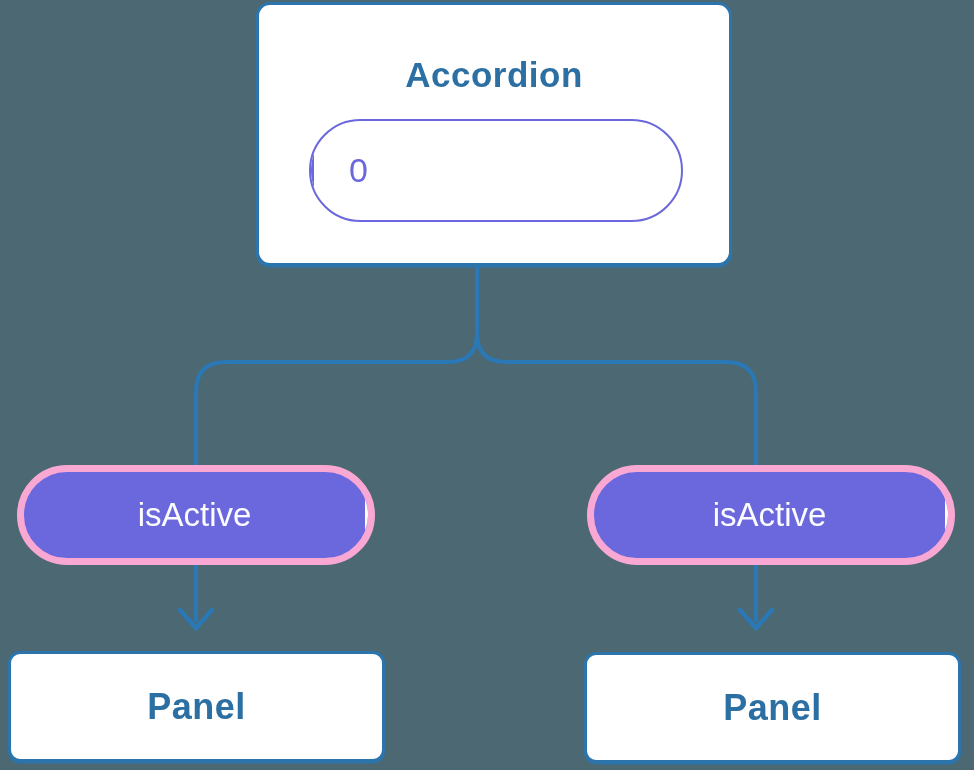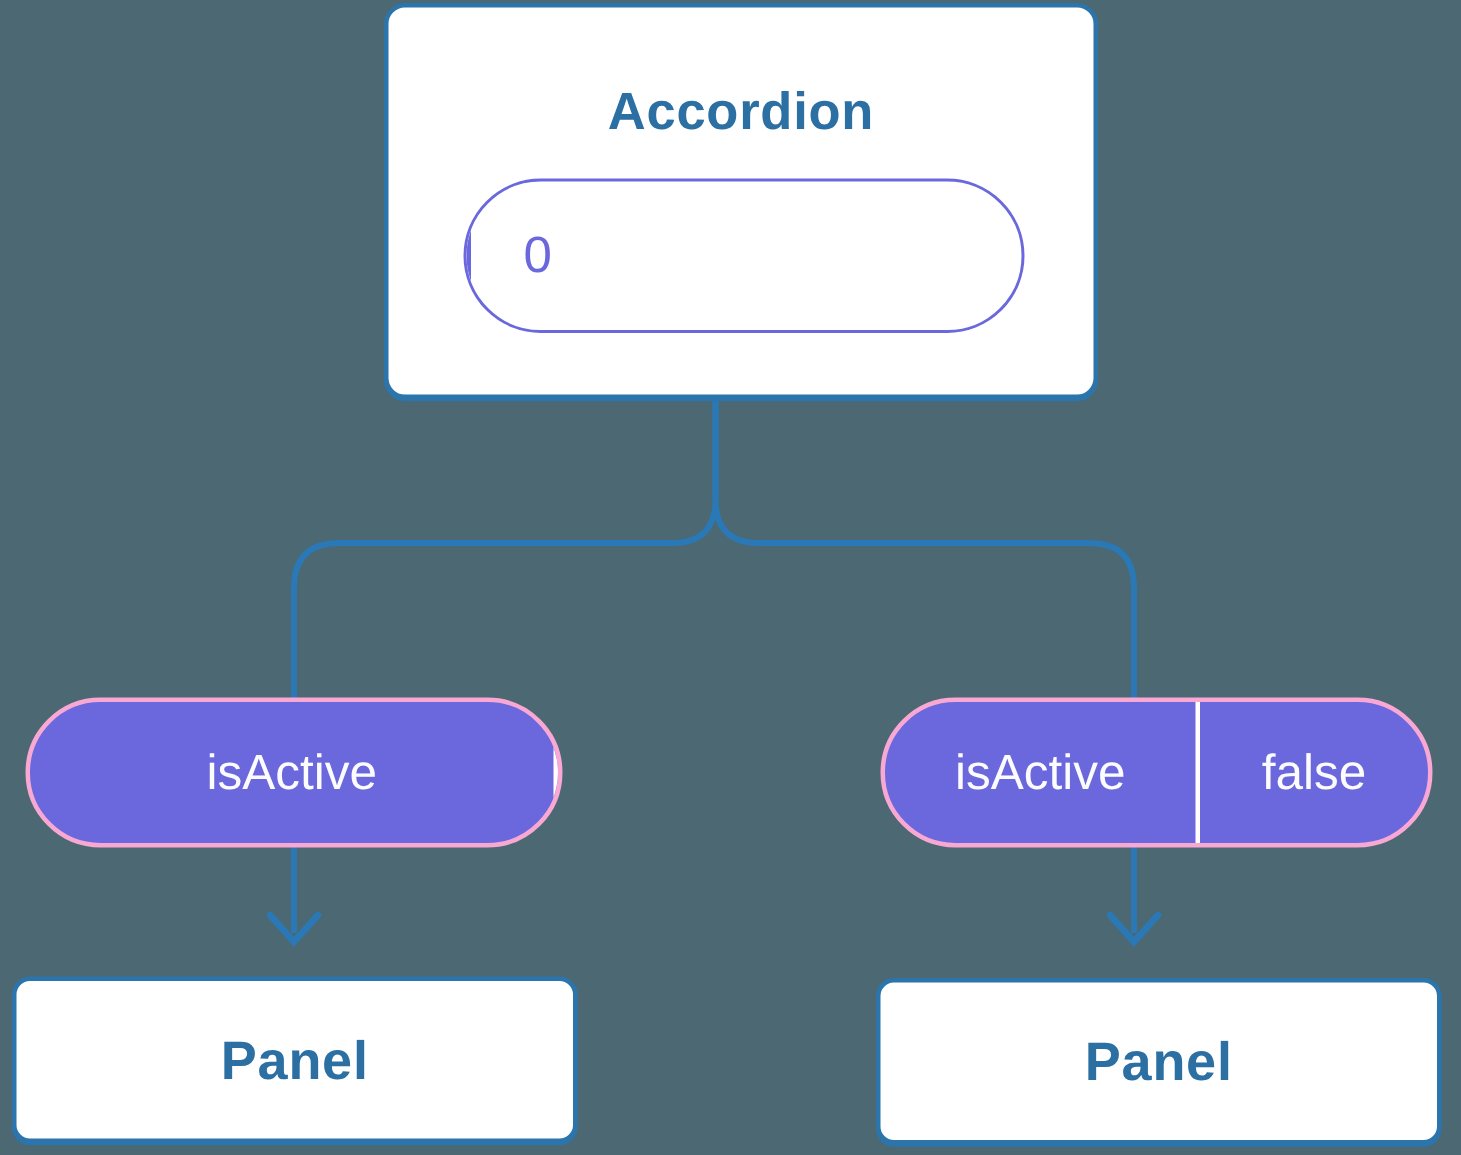--- a/index.html
+++ b/index.html
@@ -50,21 +50,21 @@
     display:flex;align-items:center;justify-content:center;
     font-size:34px;color:var(--purple);
   }
   .state-pill .name{flex:1;}
   .state-pill .value{width:90px;}
   .state-pill .divider{width:2.5px;background:var(--purple);}
   
   .prop-pill{
     position:absolute;height:100px;
     background:var(--purple);
-    border:3px solid #f9a8d4;
+    border:7px solid #f9a8d4;
     border-radius:50px;
     display:flex;align-items:stretch;overflow:hidden;
     z-index:3;
   }
   .prop-pill.left{left:17px;top:465px;width:358px;}
   .prop-pill.right{left:587px;top:465px;width:368px;}
   .prop-pill .cell{
     display:flex;align-items:center;justify-content:center;
     font-size:33px;color:var(--white-text);
   }
@@ -109,19 +109,18 @@
   </div>
 
   <div class="prop-pill left">
     <div class="cell name">isActive</div>
     <div class="divider"></div>
   </div>
 
   <div class="prop-pill right">
     <div class="cell name">isActive</div>
     <div class="divider"></div>
-    <div class="cell value">false</div>
   </div>
 
   <div class="panel-card left">Panel</div>
   <div class="panel-card right">Panel</div>
 
 </div>
 
 </body></html>

